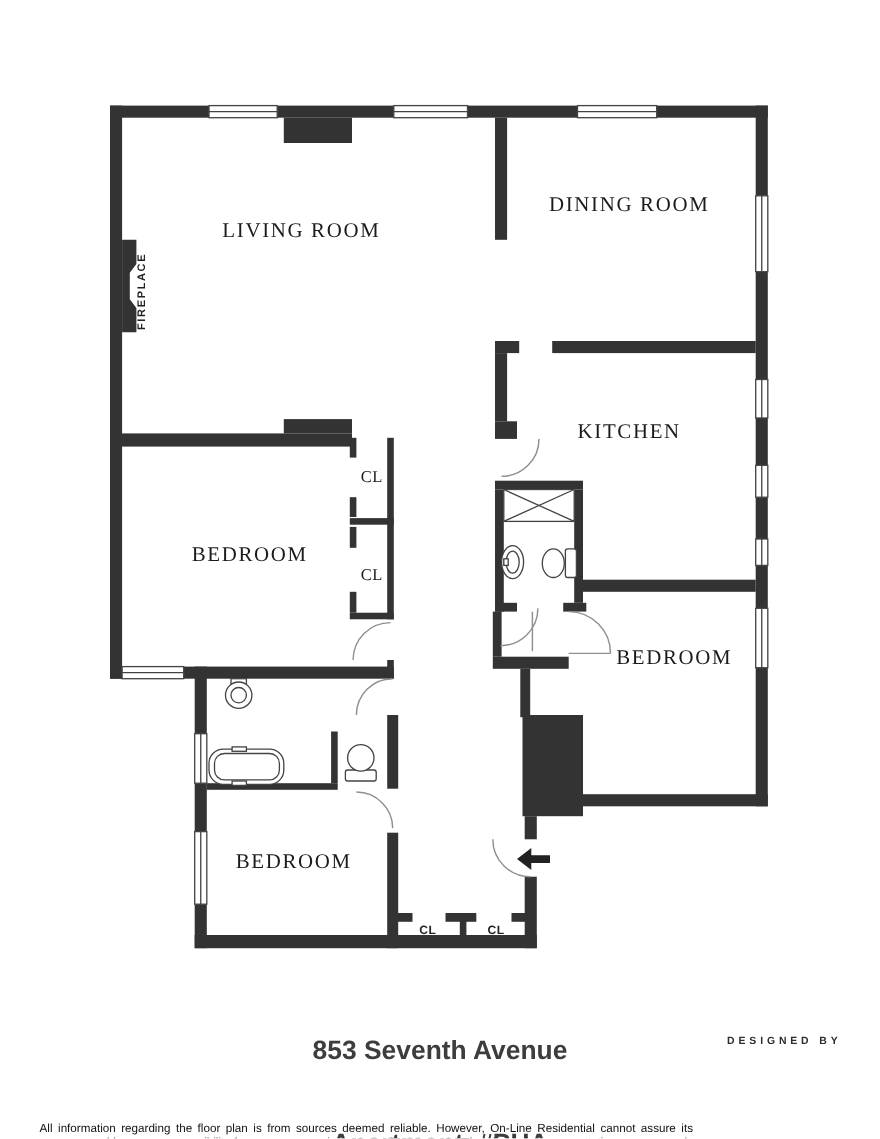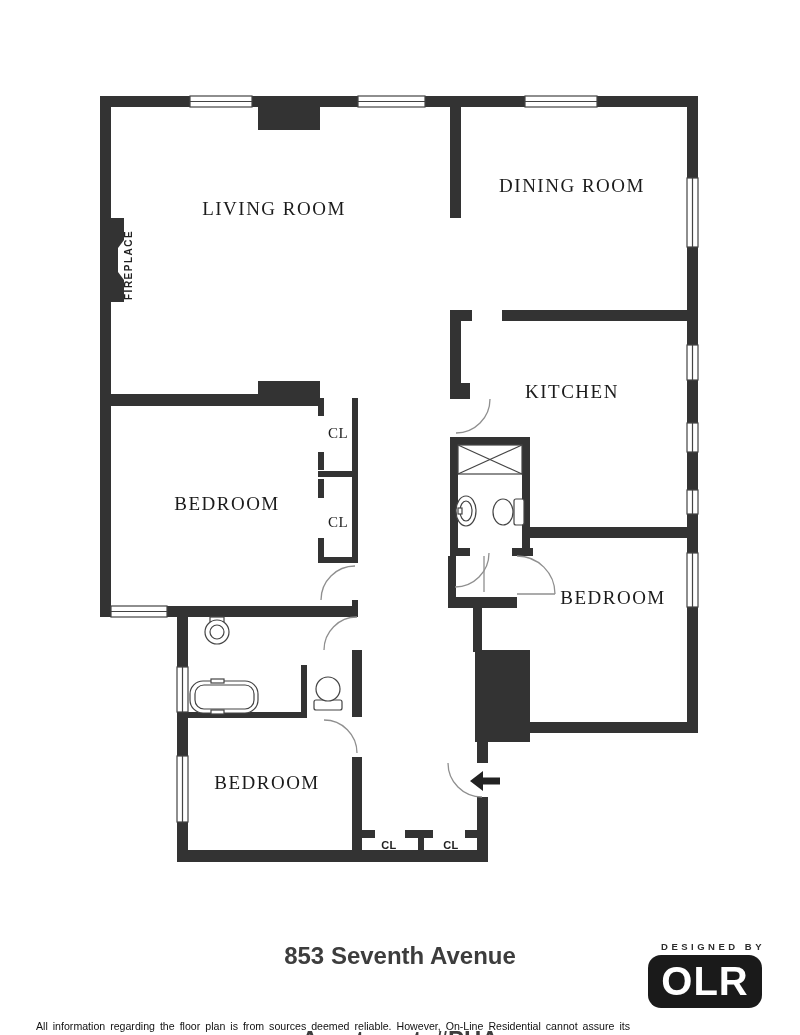--- a/index.html
+++ b/index.html
@@ -225,17 +225,14 @@
 </svg>
 
   <div class="title">
     <div>853 Seventh Avenue</div>
     <div>Apartment  #PHA</div>
   </div>
 
   <div class="disclaimer">All information regarding the floor plan is from sources deemed reliable. However, On-Line Residential cannot assure its accuracy and bears no responsibility for any errors, omissions or misstatements. The plan is for representation purposes only and should be used as such by the prospective purchaser. All dimensions are approximate and should be re-measured for absolute accuracy.</div>
 
   <div class="designed-by">DESIGNED BY</div>
-  <div class="olr-box">
-    <span class="olr-text">OLR</span>
-  </div>
 
 </div>
 
 </body></html>

